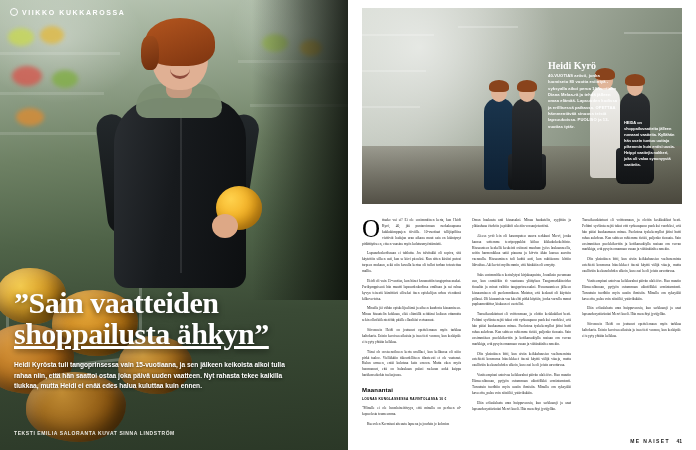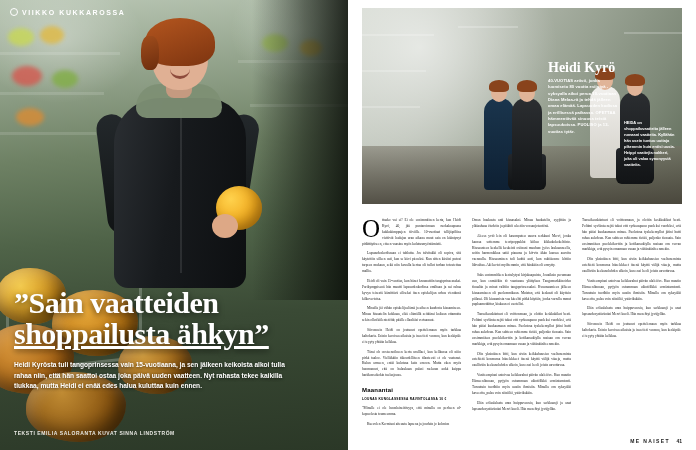--- a/index.html
+++ b/index.html
@@ -312,21 +312,21 @@
   
   .photo-caption {
     position: absolute;
     left: 186px; top: 52px;
     width: 70px;
     color: #ffffff;
   }
   .photo-caption h3 {
     margin: 0 0 2px 0;
     font-family: "Liberation Serif", serif;
-    font-size: 14px;
+    font-size: 10px;
     font-weight: 700;
   }
   .photo-caption p {
     margin: 0;
     font-size: 4.1px;
     line-height: 1.55;
     font-weight: 700;
     letter-spacing: 0.1px;
   }
   .photo-caption-2 {

